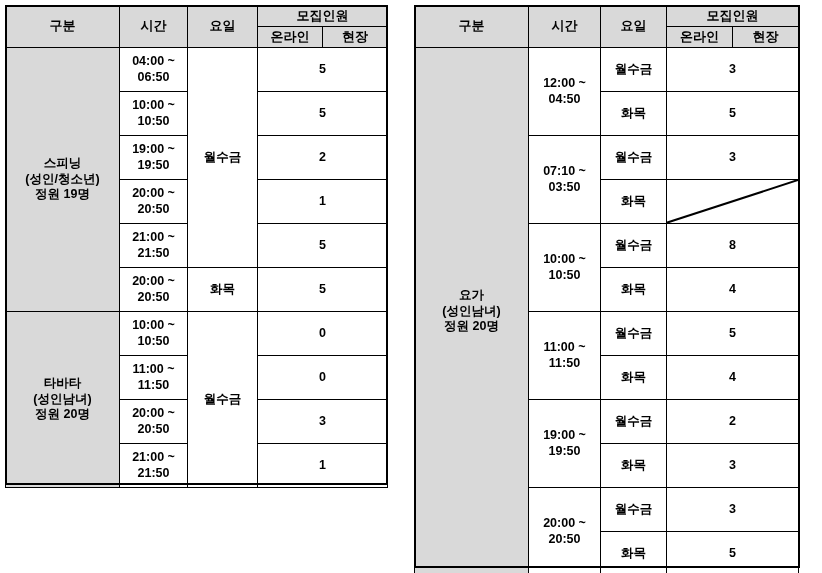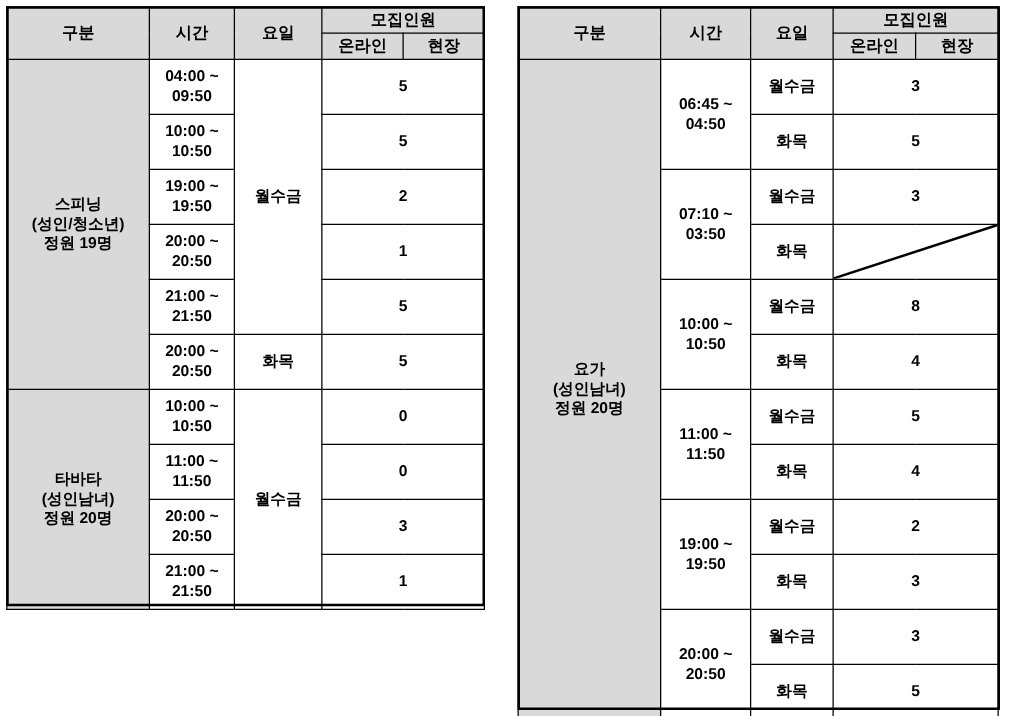--- a/index.html
+++ b/index.html
@@ -118,21 +118,21 @@
     <tbody>
 
       <tr>
         <td class="grp" rowspan="6">
           <span class="l1">스피닝</span>
           <span class="l2">(성인/청소년)</span>
           <span class="l3">정원 19명</span>
         </td>
         <td class="time" style="height:43px">
           <span class="l1">04:00 ~</span>
-          <span class="l2">09:50</span>
+          <span class="l2">06:50</span>
         </td>
         <td class="dayshade" rowspan="5">월수금</td>
         <td class="num" colspan="2">5</td>
       </tr>
       <tr>
         <td class="time" style="height:43px">
           <span class="l1">10:00 ~</span>
           <span class="l2">10:50</span>
         </td>
         <td class="num" colspan="2">5</td>
@@ -226,21 +226,21 @@
       </tr>
     </thead>
     <tbody>
       <tr>
         <td class="grp" rowspan="12">
           <span class="l1">요가</span>
           <span class="l2">(성인남녀)</span>
           <span class="l3">정원 20명</span>
         </td>
         <td class="time" rowspan="2">
-          <span class="l1">06:45 ~</span>
+          <span class="l1">12:00 ~</span>
           <span class="l2">04:50</span>
         </td>
         <td style="height:43px">월수금</td>
         <td class="num" colspan="2">3</td>
       </tr>
       <tr>
         <td style="height:43px">화목</td>
         <td class="num" colspan="2">5</td>
       </tr>
 

